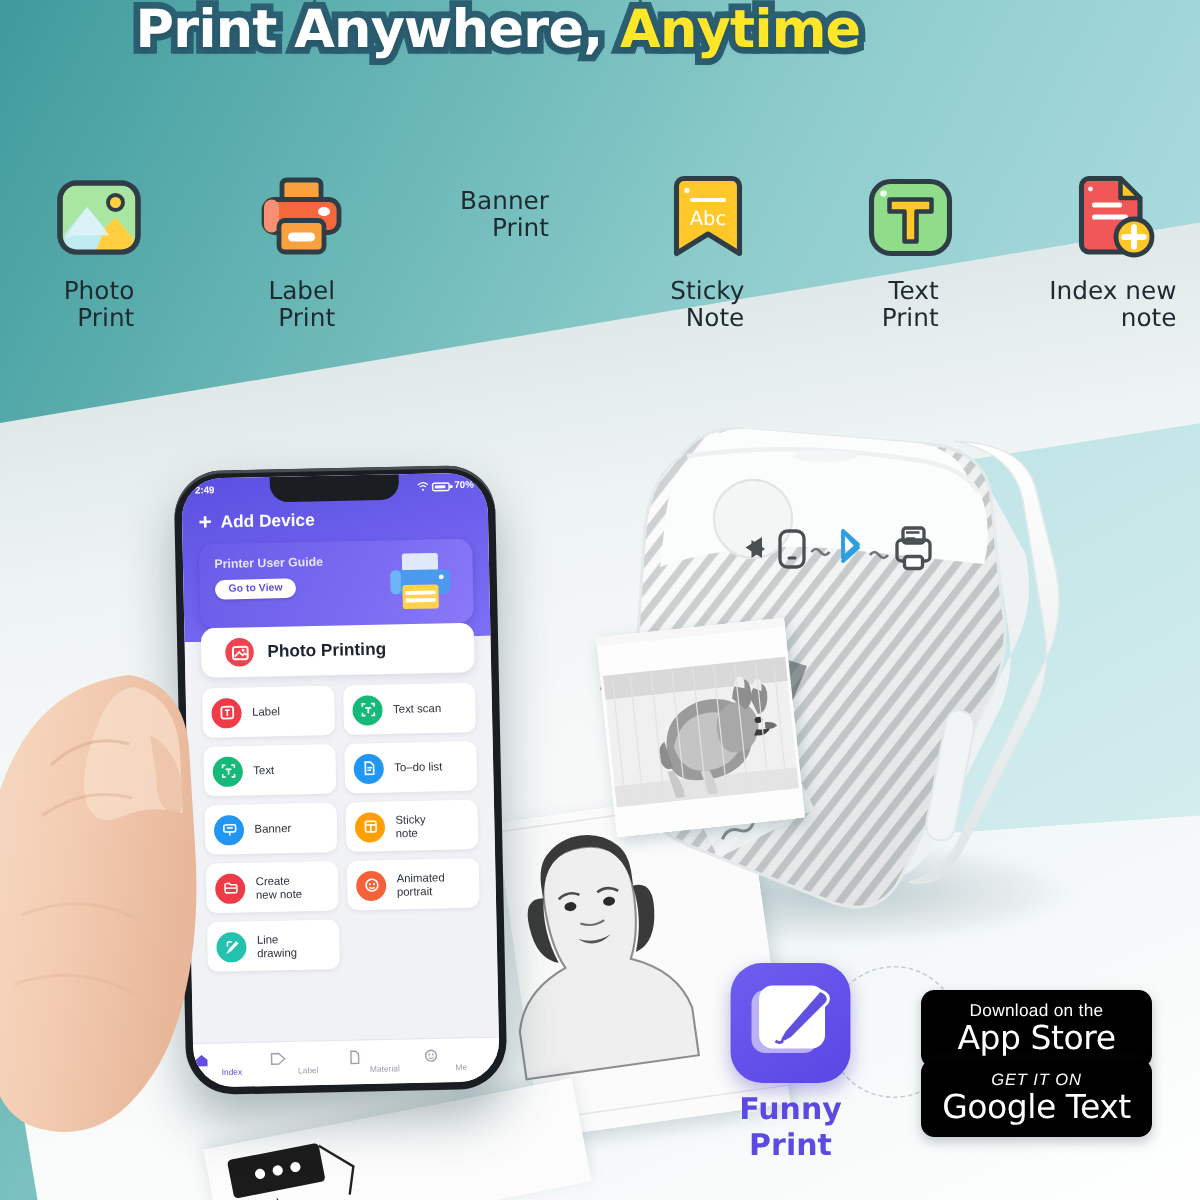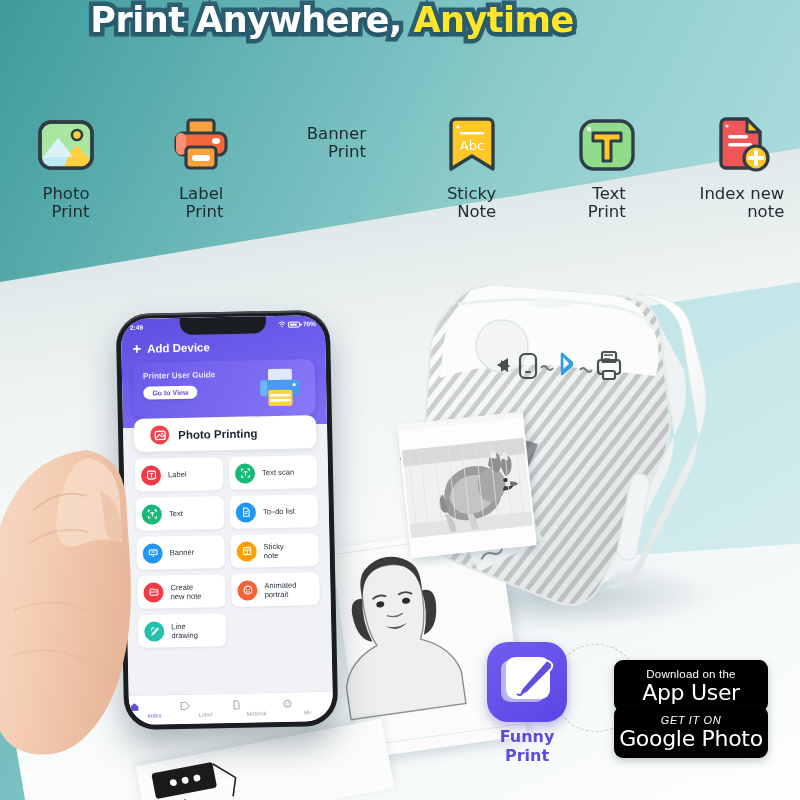--- a/index.html
+++ b/index.html
@@ -204,21 +204,21 @@
     font-family: "DejaVu Sans", sans-serif; }
 
   .funny-app { position: absolute; left: 487px; top: 642px; width: 80px; z-index: 45; text-align: center; }
   .funny-icon {
     width: 80px; height: 80px; border-radius: 21px;
     background: linear-gradient(145deg, #6f5df0, #5a46e4);
     box-shadow: 0 5px 12px rgba(70,60,180,.35);
     position: relative;
   }
   .funny-label {
-    margin-top: 5px; color: #5b4be0; font-size: 16px; font-weight: 700;
+    margin-top: 5px; color: #5b4be0; font-size: 20px; font-weight: 700;
     font-family: "DejaVu Sans", sans-serif; text-shadow: 0 1px 2px rgba(255,255,255,.7);
   }
   .dashed-circle {
     position: absolute; left: 552px; top: 644px; width: 88px; height: 88px;
     border: 1.6px dashed #c3cbcd; border-radius: 50%; z-index: 41;
   }
   svg { display: block; overflow: visible; }
 </style>
 </head>
 <body>
@@ -689,20 +689,20 @@
         <rect x="19" y="15" width="44" height="42" rx="9" fill="#ffffff"></rect>
         <path d="M58 20 L36 45 q-3 4 -4 9 q5 -1 9 -4 L64 27 q3 -4 -1 -7 q-4 -3 -5 0z" fill="#6050e0" stroke="#ffffff" stroke-width="2" stroke-linejoin="round"></path>
         <path d="M30 52 q3 2 5 0" stroke="#6050e0" stroke-width="2" fill="none"></path>
       </svg>
     </div>
     <div class="funny-label">Funny Print</div>
   </div>
 
   <div class="store-badge badge-appstore">
     <div class="badge-small">Download on the</div>
-    <div class="badge-big">App User</div>
+    <div class="badge-big">App Store</div>
   </div>
   <div class="store-badge badge-gplay">
     <div class="badge-small caps">GET IT ON</div>
-    <div class="badge-big">Google Photo</div>
+    <div class="badge-big">Google Text</div>
   </div>
 
 </div>
 
 </body></html>

